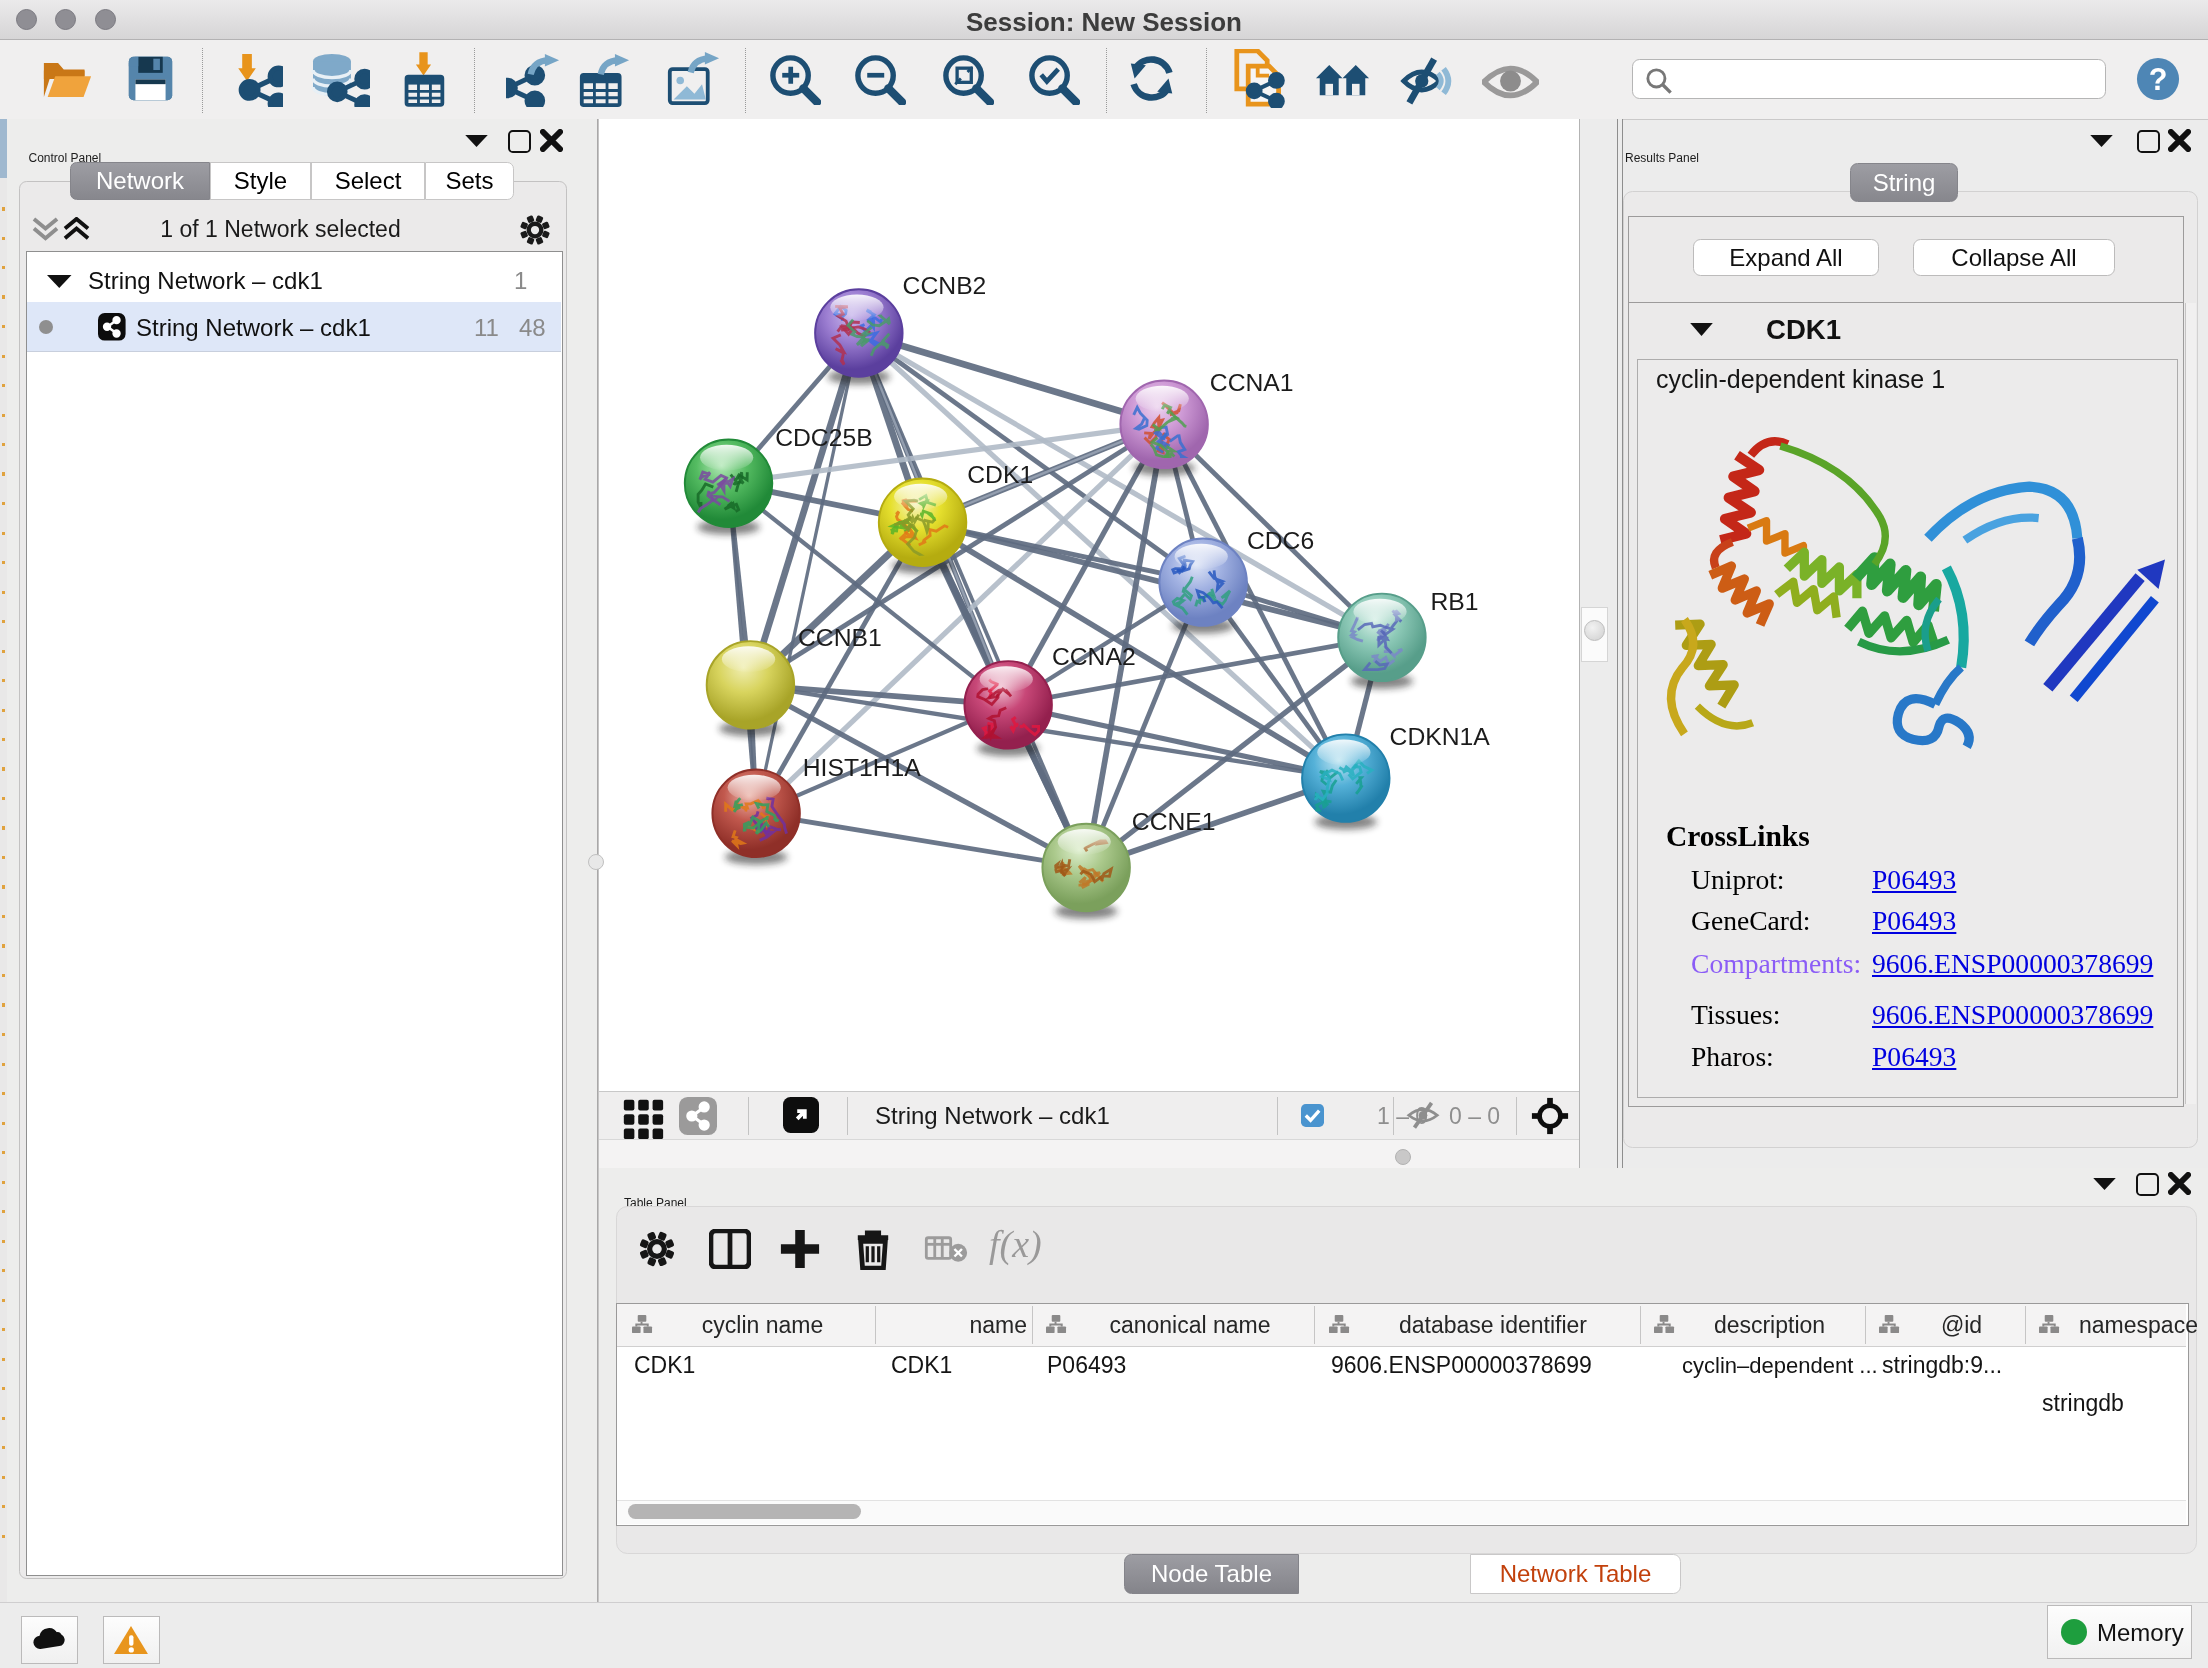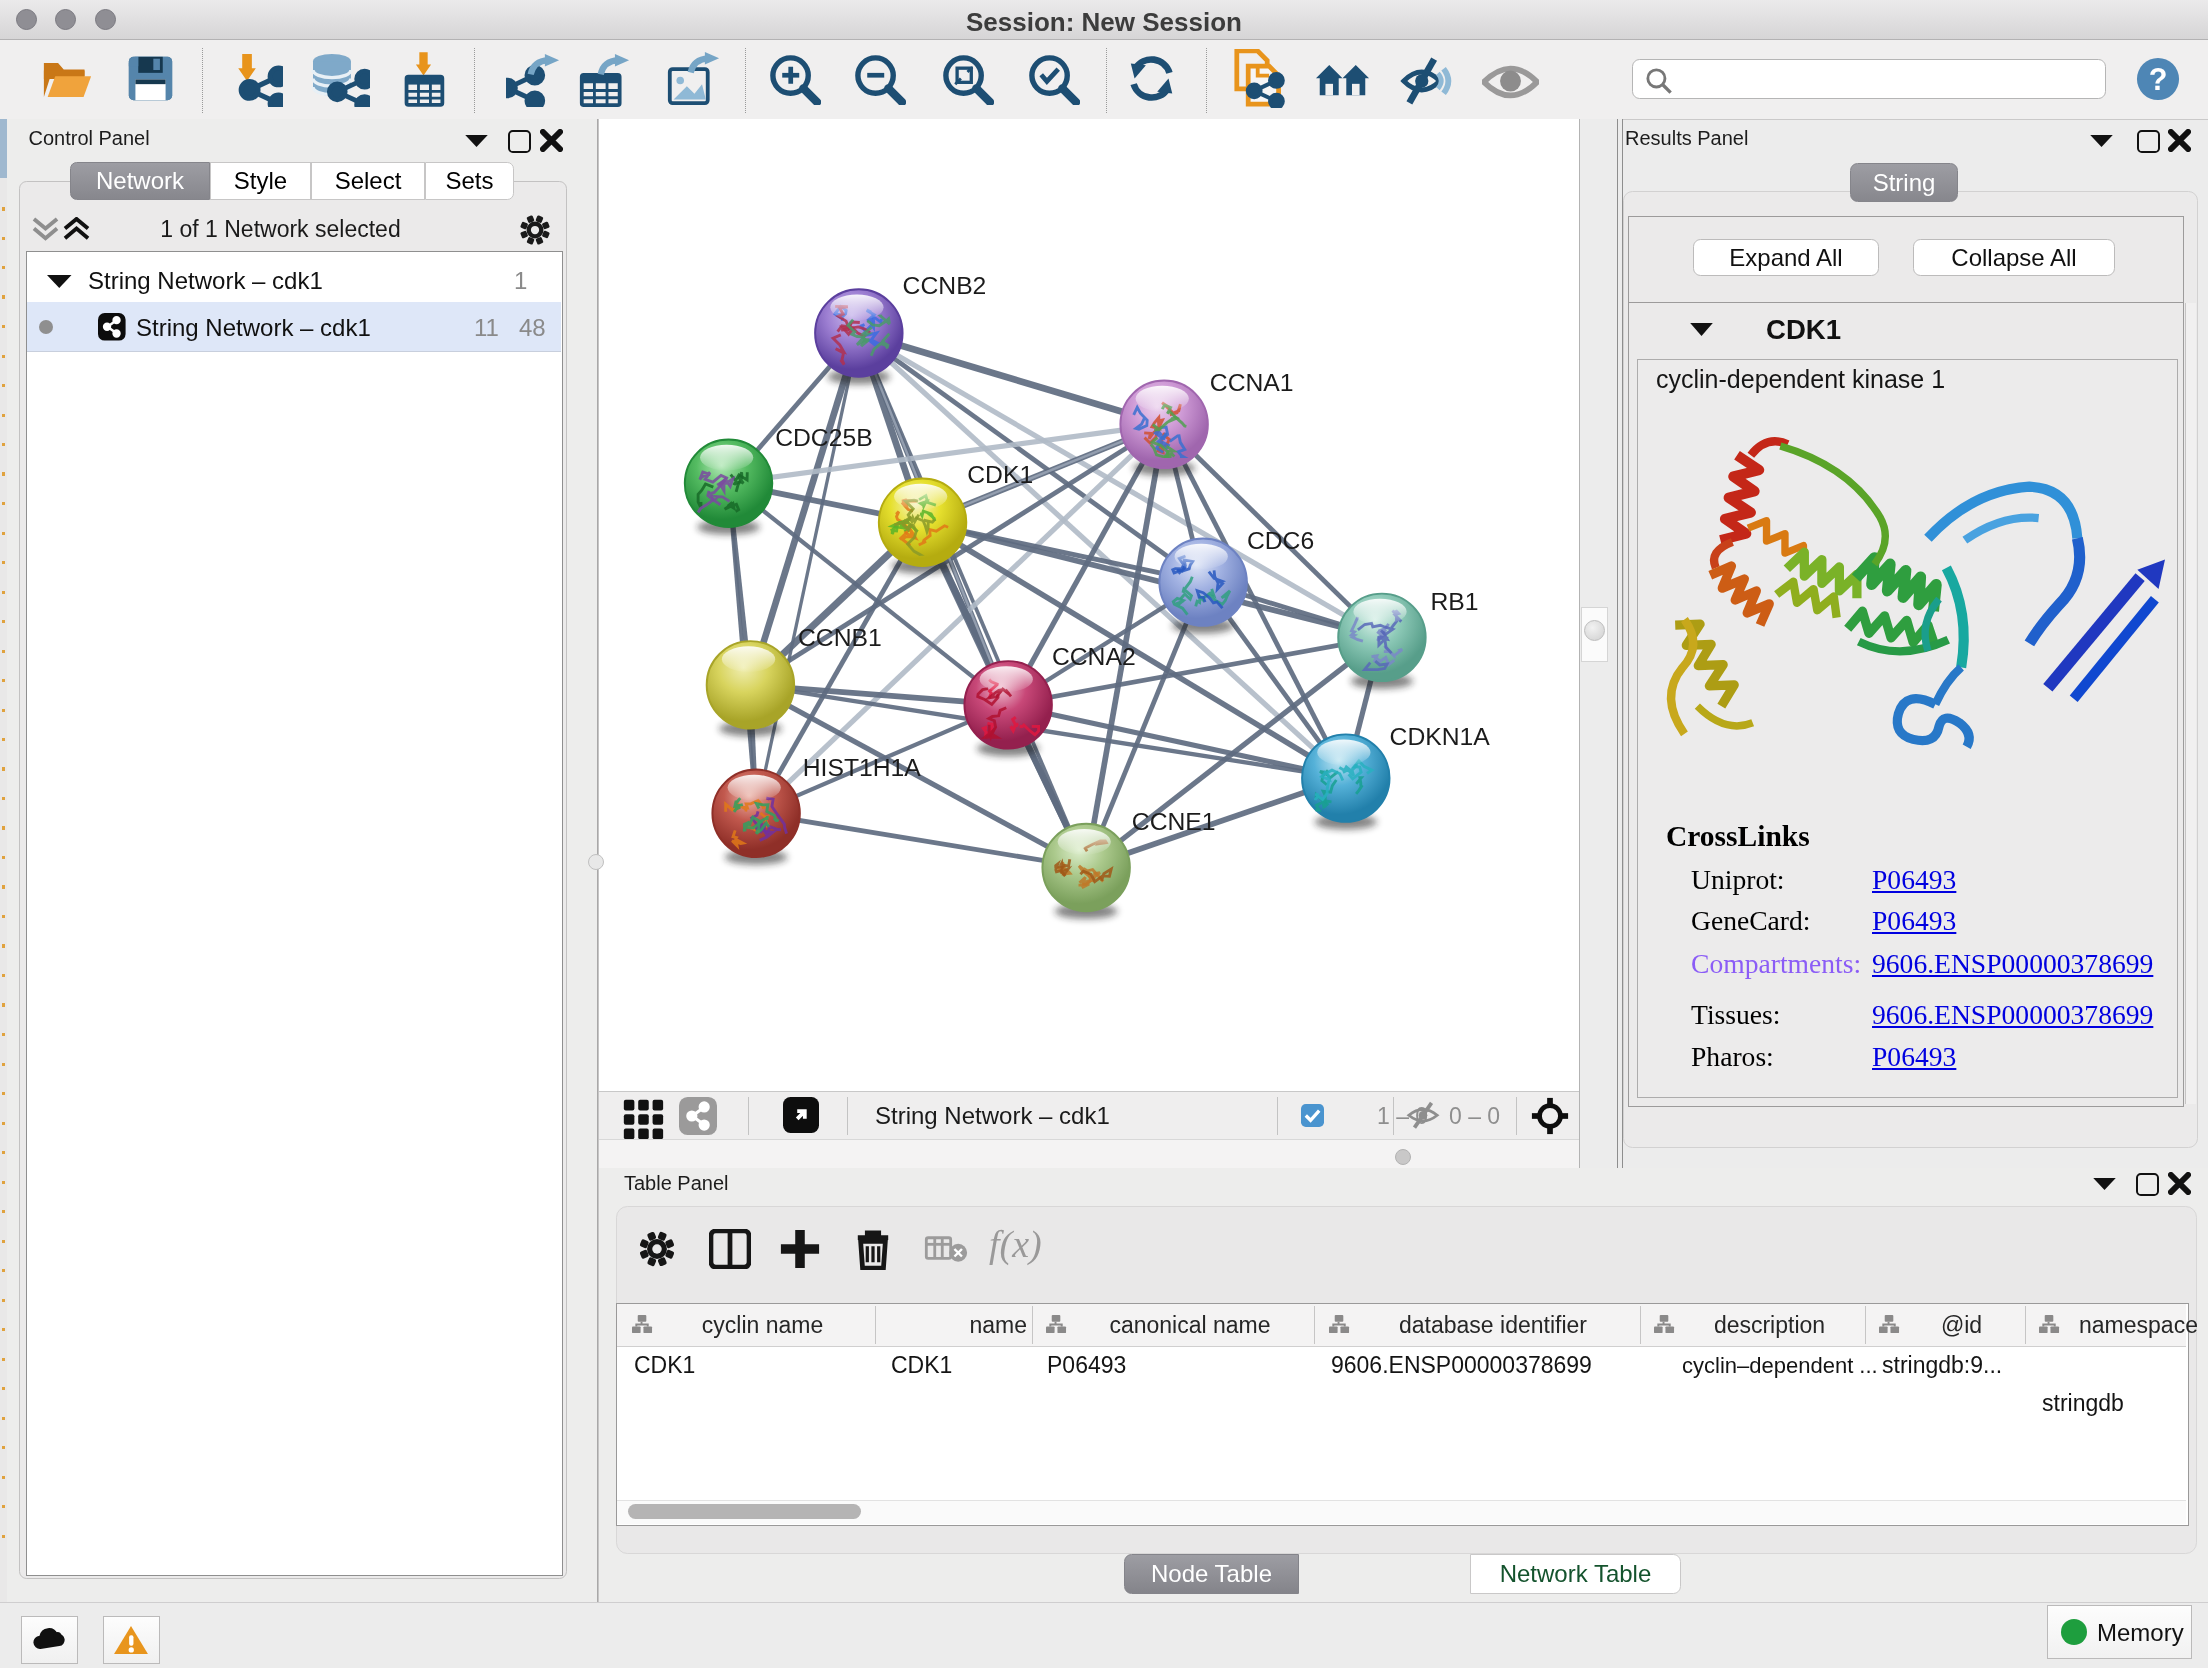--- a/index.html
+++ b/index.html
@@ -7,21 +7,21 @@
   .abs{position:absolute;}
   .titlebar{left:0;top:0;width:2208px;height:39px;background:linear-gradient(#ebeaeb,#d6d5d6);border-bottom:1px solid #b3b2b3;}
   .tl{width:19px;height:19px;border-radius:50%;background:#8f8e94;border:1px solid #7a7980;top:8.6px;}
   .title{width:2208px;text-align:center;top:6.7px;font-size:26px;font-weight:bold;color:#3c3c3c;}
   .toolbar{left:0;top:40px;width:2208px;height:79px;background:#f0efef;border-bottom:1px solid #cac9c9;}
   .vsep{border-left:1.9px dotted #9a9a9a;height:65px;top:48px;}
   .searchbox{left:1632px;top:59px;width:472px;height:38px;background:#fff;border:1px solid #b5b5b5;border-radius:7.6px;}
   .leftsliver{left:0;top:119px;width:6.7px;height:1483px;background:#e9e8e8;}
   .sliverdots{left:1.9px;top:181px;width:2.9px;height:1370px;background:repeating-linear-gradient(180deg,rgba(0,0,0,0) 0 26px,#e0a23e 26px 29.5px);}
   .sliverblue{left:0;top:119px;width:6.7px;height:59px;background:#9fb8cf;}
-  .panel-title{font-size:20px;color:#1c1c1c;}
+  .panel-title{font-size:12px;color:#1c1c1c;margin-top:24px;}
   .tab{height:36px;border:1px solid #c7c6c6;background:#fff;color:#000;font-size:24px;text-align:center;line-height:36px;}
   .tabsel{background:linear-gradient(#9d9da3,#87878d);color:#fff;border-color:#85858b;text-align:center;}
   .whitebox{background:#fff;border:1px solid #8f8f8f;}
   .graytext{color:#8a8a8a;}
   .canvas{left:599px;top:119px;width:980px;height:972px;background:#ffffff;}
   .cbbar{left:599px;top:1091px;width:980px;height:49px;background:#efeeee;border-top:1px solid #c8c8c8;}
   .cbsep{border-left:1px solid #c3c3c3;height:38px;top:1097px;}
   .gutter-r{left:1579px;top:119px;width:40px;height:1049px;background:#ececec;border-left:1px solid #b3b3b3;}
   .rp-line{left:1617px;top:119px;width:3.8px;height:1049px;background:#ececec;border-left:1px solid #8e8e8e;border-right:1px solid #8e8e8e;}
   .serif{font-family:"Liberation Serif",serif;}
@@ -776,21 +776,21 @@
 <div class="abs" style="left:891px;top:1352px;font-size:23px;color:#141414;white-space:nowrap;">CDK1</div>
 <div class="abs" style="left:1047px;top:1352px;font-size:23px;color:#141414;white-space:nowrap;">P06493</div>
 <div class="abs" style="left:1331px;top:1352px;font-size:23px;color:#141414;white-space:nowrap;">9606.ENSP00000378699</div>
 <div class="abs" style="left:1682px;top:1353px;font-size:22px;color:#141414;white-space:nowrap;">cyclin–dependent ...</div>
 <div class="abs" style="left:1882px;top:1352px;font-size:23px;color:#141414;white-space:nowrap;">stringdb:9...</div>
 <div class="abs" style="left:2042px;top:1352px;font-size:23px;color:#141414;white-space:nowrap;margin-top:38px;">stringdb</div>
 <div class="abs" style="left:617px;top:1500px;width:1569px;height:23px;background:#fafafa;border-top:1px solid #e2e2e2;"></div>
 <div class="abs" style="left:628px;top:1504px;width:233px;height:15px;background:#b5b4b4;border-radius:7.6px;"></div>
 <div class="abs" style="left:1124px;top:1554px;width:173px;height:38px;background:linear-gradient(#9d9da3,#84848a);border:1px solid #84848a;border-radius:7.6px 0 0 7.6px;color:#fff;font-size:24px;text-align:center;line-height:38px;">Node Table</div>
 <div class="abs" style="left:1299px;top:1640px;width:169px;height:38px;background:#fff;border:1px solid #c9c8c8;color:#000;font-size:24px;text-align:center;line-height:38px;">Edge Table</div>
-<div class="abs" style="left:1470px;top:1554px;width:209px;height:38px;background:#fff;border:1px solid #c9c8c8;border-radius:0 7.6px 7.6px 0;color:#14532d;font-size:24px;text-align:center;line-height:38px;">Network Table</div>
+<div class="abs" style="left:1470px;top:1554px;width:209px;height:38px;background:#fff;border:1px solid #c9c8c8;border-radius:0 7.6px 7.6px 0;color:#c2410c;font-size:24px;text-align:center;line-height:38px;">Network Table</div>
 <div class="abs" style="left:0px;top:1602px;width:2208px;height:67px;background:#ececec;border-top:1px solid #cfcecf;"></div>
 <div class="abs" style="left:21px;top:1616px;width:55px;height:46px;background:linear-gradient(#fdfdfd,#f0f0f0);border:1px solid #bbbaba;"></div>
 <svg class="abs" style="left:32px;top:1628px" width="34" height="23" viewBox="0 0 36 24">
     <path d="M9 22 a7 7 0 0 1 -1 -14 a10 10 0 0 1 19 -2 a6.5 6.5 0 0 1 2 13 z" fill="#111"></path>
     <circle cx="27" cy="8" r="4" fill="#111"></circle>
   </svg>
 <div class="abs" style="left:103px;top:1616px;width:55px;height:46px;background:linear-gradient(#fdfdfd,#f0f0f0);border:1px solid #bbbaba;"></div>
 <svg class="abs" style="left:113px;top:1624px" width="36" height="32" viewBox="0 0 38 34">
     <path d="M19 2 L37 32 H1 z" fill="#e8951d"></path>
     <rect x="17" y="12" width="4.6" height="11" rx="2" fill="#fff"></rect>

